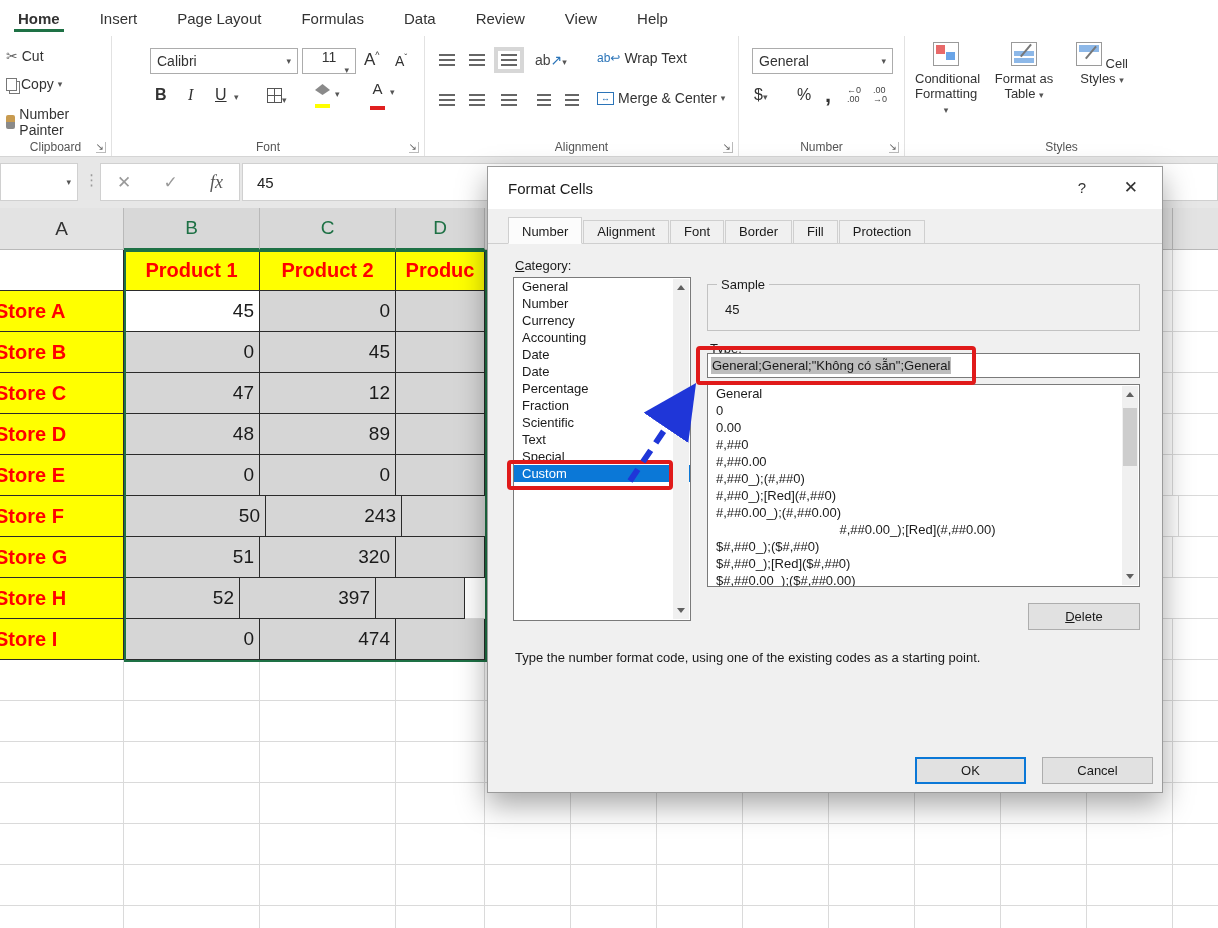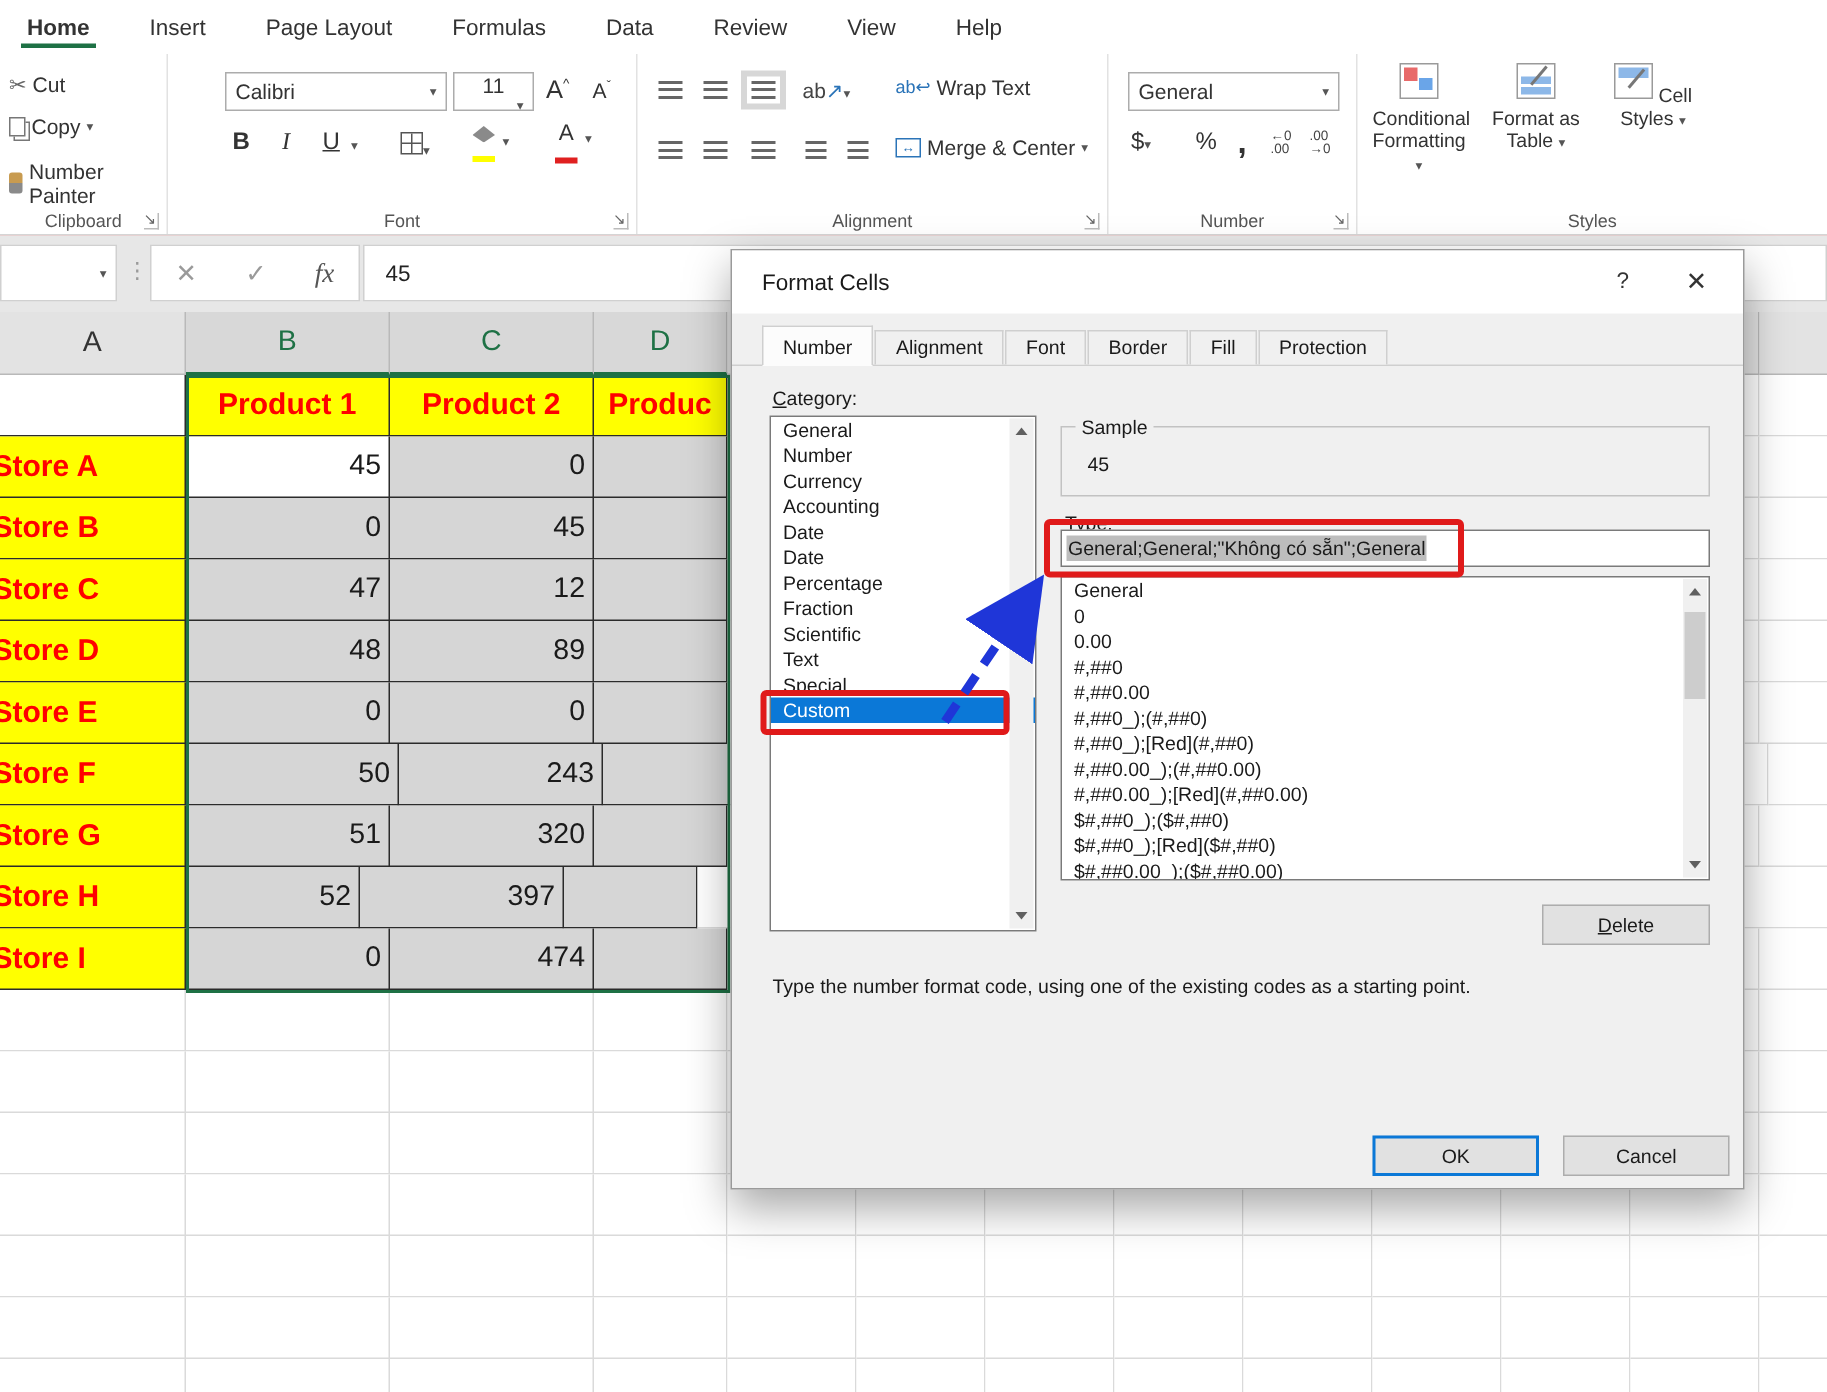--- a/index.html
+++ b/index.html
@@ -593,21 +593,21 @@
         <span class="thumb" style="top:22px;height:58px;"></span>
       </div>
     <div class="li" style="padding-right: 20px;">General</div>
         <div class="li" style="padding-right: 20px;">0</div>
         <div class="li" style="padding-right: 20px;">0.00</div>
         <div class="li" style="padding-right: 20px;">#,##0</div>
         <div class="li" style="padding-right: 20px;">#,##0.00</div>
         <div class="li" style="padding-right: 20px;">#,##0_);(#,##0)</div>
         <div class="li" style="padding-right: 28px;">#,##0_);[Red](#,##0)</div>
         <div class="li" style="padding-right: 20px;">#,##0.00_);(#,##0.00)</div>
-        <div class="li" style="padding-right: 20px;">#,##0.00_);[Red](#,##0.00)</div>
+        <div class="li" style="padding-right: 20px; text-align: center;">#,##0.00_);[Red](#,##0.00)</div>
         <div class="li" style="padding-right: 20px;">$#,##0_);($#,##0)</div>
         <div class="li" style="padding-right: 20px;">$#,##0_);[Red]($#,##0)</div>
         <div class="li" style="padding-right: 20px;">$#,##0.00_);($#,##0.00)</div>
       </div>
 
     <div class="btn btn-del">
         <span class="u1">Delete</span>
       </div>
     <div class="helptext">Type the number format code, using one of the existing codes as a starting point.</div>
     <div class="btn btn-ok">OK</div>

